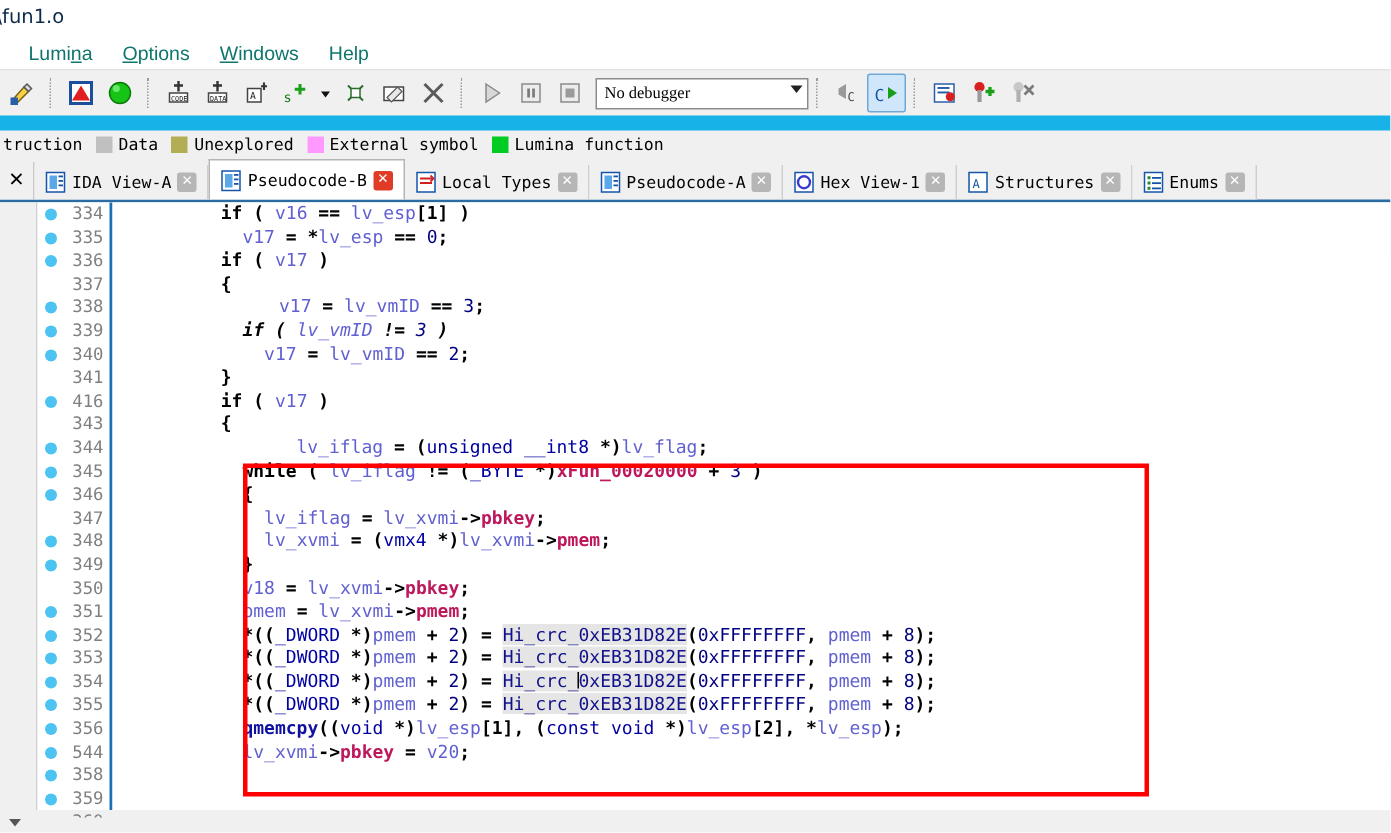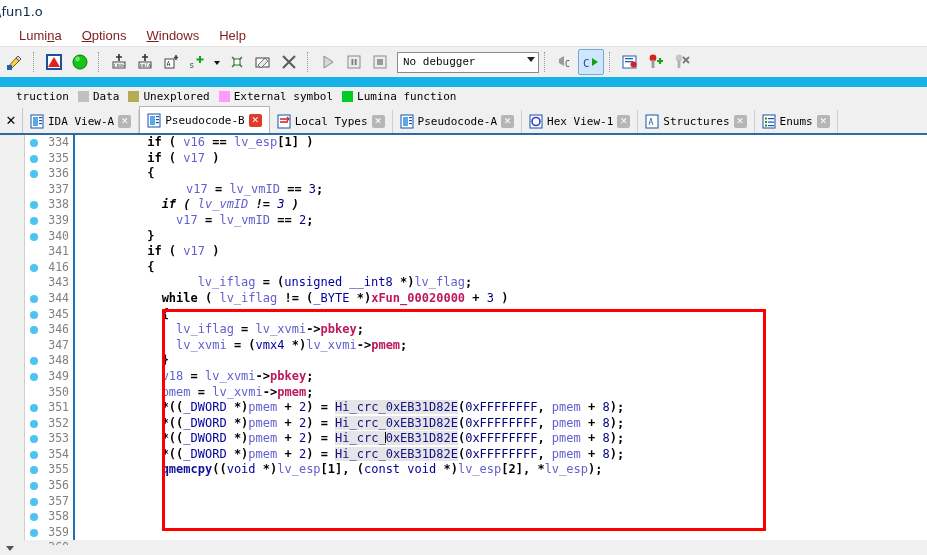--- a/index.html
+++ b/index.html
@@ -13,44 +13,44 @@
   .app{position:relative;width:927px;height:555px;background:#f0f0f0;}
 
   
   .titlebar{height:24px;line-height:24px;background:#ffffff;padding-left:0px;
             font-size:13px;color:#0b2a4a;font-family:"DejaVu Sans",sans-serif;}
   .titlebar span{display:inline-block;margin-left:-3px;}
 
   
   .menubar{height:22px;background:#ffffff;display:flex;align-items:center;
            padding-left:10px;gap:2px;}
-  .menu-item{padding:2px 9px;font-size:13px;color:#7f1d1d;cursor:default;
+  .menu-item{padding:2px 9px;font-size:13px;color:#0f766e;cursor:default;
              font-family:"Liberation Sans",sans-serif;}
   .menu-item u{text-decoration:underline;}
 
   
   .toolbar{height:30px;background:#f0f0f0;border-top:1px solid #e4e4e4;
            display:flex;align-items:center;padding-left:2px;}
   .tb-sep{width:2px;height:20px;border-left:1px dotted #9a9a9a;margin:0 5px;}
   .tb-btn{width:24px;height:24px;display:flex;align-items:center;justify-content:center;
           cursor:default;border:1px solid transparent;border-radius:2px;}
   .tb-btn.active{background:#cfe6fb;border:1px solid #6fa8d8;}
   .dbg-select{width:140px;height:19px;background:#fff;border:1px solid #8a8a8a;
               margin-left:4px;display:flex;align-items:center;position:relative;
-              font-family:Liberation Mono, monospace;font-size:11px;}
+              font-family:Liberation Serif, serif;font-size:11px;}
   .dbg-select .val{padding-left:5px;color:#000;}
   .dbg-select .arrow{position:absolute;right:3px;top:4px;width:0;height:0;
         border-left:4px solid transparent;border-right:4px solid transparent;
         border-top:5px solid #222;}
 
   
   .navband{height:10px;background:#17b3e8;position:relative;}
   .legend{height:19px;background:#f0f0f0;display:flex;align-items:center;
           font-family:"DejaVu Sans Mono",monospace;font-size:11px;color:#000;
-          padding-left:16px;overflow:hidden;}
+          padding-left:2px;overflow:hidden;}
   .legend .entry{display:flex;align-items:center;margin-right:9px;white-space:nowrap;}
   .legend .sw{width:11px;height:11px;margin-right:4px;display:inline-block;}
   .legend .lbl{line-height:11px;}
 
   
   .tabstrip{height:27px;background:#f0f0f0;display:flex;align-items:flex-end;
             border-bottom:2px solid #2b6ca3;position:relative;}
   .panel-x{width:22px;height:25px;display:flex;align-items:center;justify-content:center;
            background:#f0f0f0;border-right:1px solid #c8c8c8;font-weight:bold;font-size:13px;
            font-family:"DejaVu Sans",sans-serif;cursor:default;}
@@ -380,27 +380,28 @@
         <div class="ln"><span>347</span></div>
         <div class="ln"><span class="dot"></span><span>348</span></div>
         <div class="ln"><span class="dot"></span><span>349</span></div>
         <div class="ln"><span>350</span></div>
         <div class="ln"><span class="dot"></span><span>351</span></div>
         <div class="ln"><span class="dot"></span><span>352</span></div>
         <div class="ln"><span class="dot"></span><span>353</span></div>
         <div class="ln"><span class="dot"></span><span>354</span></div>
         <div class="ln"><span class="dot"></span><span>355</span></div>
         <div class="ln"><span class="dot"></span><span>356</span></div>
-        <div class="ln"><span class="dot"></span><span>357</span></div>
+        <div class="ln"><span class="dot"></span><span>544</span></div>
         <div class="ln"><span class="dot"></span><span>358</span></div>
         <div class="ln"><span class="dot"></span><span>359</span></div>
         <div class="ln"><span>360</span></div>
       </div>
     <div class="codearea" id="codearea">
         <div class="cl" style="padding-left: 72.2px;"><span class="kw">if ( </span><span class="var">v16</span><span class="kw"> == </span><span class="var">lv_esp</span><span class="kw">[1] )</span></div>
+        <div class="cl" style="padding-left: 86.64px;"><span class="var">v17</span><span class="kw"> = *</span><span class="var">lv_esp</span><span class="kw"> == </span><span class="num">0</span><span class="kw">;</span></div>
         <div class="cl" style="padding-left: 72.2px;"><span class="kw">if ( </span><span class="var">v17</span><span class="kw"> )</span></div>
         <div class="cl" style="padding-left: 72.2px;"><span class="kw">{</span></div>
         <div class="cl" style="padding-left: 111px;"><span class="var">v17</span><span class="kw"> = </span><span class="var">lv_vmID</span><span class="kw"> == </span><span class="num">3</span><span class="kw">;</span></div>
         <div class="cl" style="padding-left: 86.64px; font-style: italic;"><span class="kw">if ( </span><span class="var">lv_vmID</span><span class="kw"> != </span><span class="num">3</span><span class="kw"> )</span></div>
         <div class="cl" style="padding-left: 101.08px;"><span class="var">v17</span><span class="kw"> = </span><span class="var">lv_vmID</span><span class="kw"> == </span><span class="num">2</span><span class="kw">;</span></div>
         <div class="cl" style="padding-left: 72.2px;"><span class="kw">}</span></div>
         <div class="cl" style="padding-left: 72.2px;"><span class="kw">if ( </span><span class="var">v17</span><span class="kw"> )</span></div>
         <div class="cl" style="padding-left: 72.2px;"><span class="kw">{</span></div>
         <div class="cl" style="padding-left: 86.64px; margin-left: 36px;"><span class="var">lv_iflag</span><span class="kw"> = (</span><span class="typ">unsigned __int8</span><span class="kw"> *)</span><span class="var">lv_flag</span><span class="kw">;</span></div>
         <div class="cl" style="padding-left: 86.64px;"><span class="kw">while ( </span><span class="var">lv_iflag</span><span class="kw"> != (</span><span class="typ">_BYTE</span><span class="kw"> *)</span><span class="mem">xFun_00020000</span><span class="kw"> + </span><span class="num">3</span><span class="kw"> )</span></div>
@@ -408,20 +409,21 @@
         <div class="cl" style="padding-left: 101.08px;"><span class="var">lv_iflag</span><span class="kw"> = </span><span class="var">lv_xvmi</span><span class="kw">-&gt;</span><span class="mem">pbkey</span><span class="kw">;</span></div>
         <div class="cl" style="padding-left: 101.08px;"><span class="var">lv_xvmi</span><span class="kw"> = (</span><span class="typ">vmx4</span><span class="kw"> *)</span><span class="var">lv_xvmi</span><span class="kw">-&gt;</span><span class="mem">pmem</span><span class="kw">;</span></div>
         <div class="cl" style="padding-left: 86.64px;"><span class="kw">}</span></div>
         <div class="cl" style="padding-left: 86.64px;"><span class="var">v18</span><span class="kw"> = </span><span class="var">lv_xvmi</span><span class="kw">-&gt;</span><span class="mem">pbkey</span><span class="kw">;</span></div>
         <div class="cl" style="padding-left: 86.64px;"><span class="var">pmem</span><span class="kw"> = </span><span class="var">lv_xvmi</span><span class="kw">-&gt;</span><span class="mem">pmem</span><span class="kw">;</span></div>
         <div class="cl" style="padding-left: 86.64px;"><span class="kw">*((</span><span class="typ">_DWORD</span><span class="kw"> *)</span><span class="var">pmem</span><span class="kw"> + </span><span class="num">2</span><span class="kw">) = </span><span class="hl">Hi_crc_0xEB31D82E</span><span class="kw">(</span><span class="num">0xFFFFFFFF</span><span class="kw">, </span><span class="var">pmem</span><span class="kw"> + </span><span class="num">8</span><span class="kw">);</span></div>
         <div class="cl" style="padding-left: 86.64px;"><span class="kw">*((</span><span class="typ">_DWORD</span><span class="kw"> *)</span><span class="var">pmem</span><span class="kw"> + </span><span class="num">2</span><span class="kw">) = </span><span class="hl">Hi_crc_0xEB31D82E</span><span class="kw">(</span><span class="num">0xFFFFFFFF</span><span class="kw">, </span><span class="var">pmem</span><span class="kw"> + </span><span class="num">8</span><span class="kw">);</span></div>
         <div class="cl" style="padding-left: 86.64px;"><span class="kw">*((</span><span class="typ">_DWORD</span><span class="kw"> *)</span><span class="var">pmem</span><span class="kw"> + </span><span class="num">2</span><span class="kw">) = </span><span class="hl">Hi_crc_</span><span class="caret"></span><span class="hl">0xEB31D82E</span><span class="kw">(</span><span class="num">0xFFFFFFFF</span><span class="kw">, </span><span class="var">pmem</span><span class="kw"> + </span><span class="num">8</span><span class="kw">);</span></div>
         <div class="cl" style="padding-left: 86.64px;"><span class="kw">*((</span><span class="typ">_DWORD</span><span class="kw"> *)</span><span class="var">pmem</span><span class="kw"> + </span><span class="num">2</span><span class="kw">) = </span><span class="hl">Hi_crc_0xEB31D82E</span><span class="kw">(</span><span class="num">0xFFFFFFFF</span><span class="kw">, </span><span class="var">pmem</span><span class="kw"> + </span><span class="num">8</span><span class="kw">);</span></div>
         <div class="cl" style="padding-left: 86.64px;"><span class="fn">qmemcpy</span><span class="kw">((</span><span class="typ">void</span><span class="kw"> *)</span><span class="var">lv_esp</span><span class="kw">[1], (</span><span class="typ">const void</span><span class="kw"> *)</span><span class="var">lv_esp</span><span class="kw">[2], *</span><span class="var">lv_esp</span><span class="kw">);</span></div>
+        <div class="cl" style="padding-left: 86.64px;"><span class="var">lv_xvmi</span><span class="kw">-&gt;</span><span class="mem">pbkey</span><span class="kw"> = </span><span class="var">v20</span><span class="kw">;</span></div>
       </div>
     <div class="redbox" id="redbox" style="left: 162px; top: 174px; width: 598px; height: 216px; border-color: rgb(255, 0, 0);"></div>
   </div>
 
   <div class="botbar">
     <span class="arrow"></span>
   </div>
 </div>
 
 </body></html>

